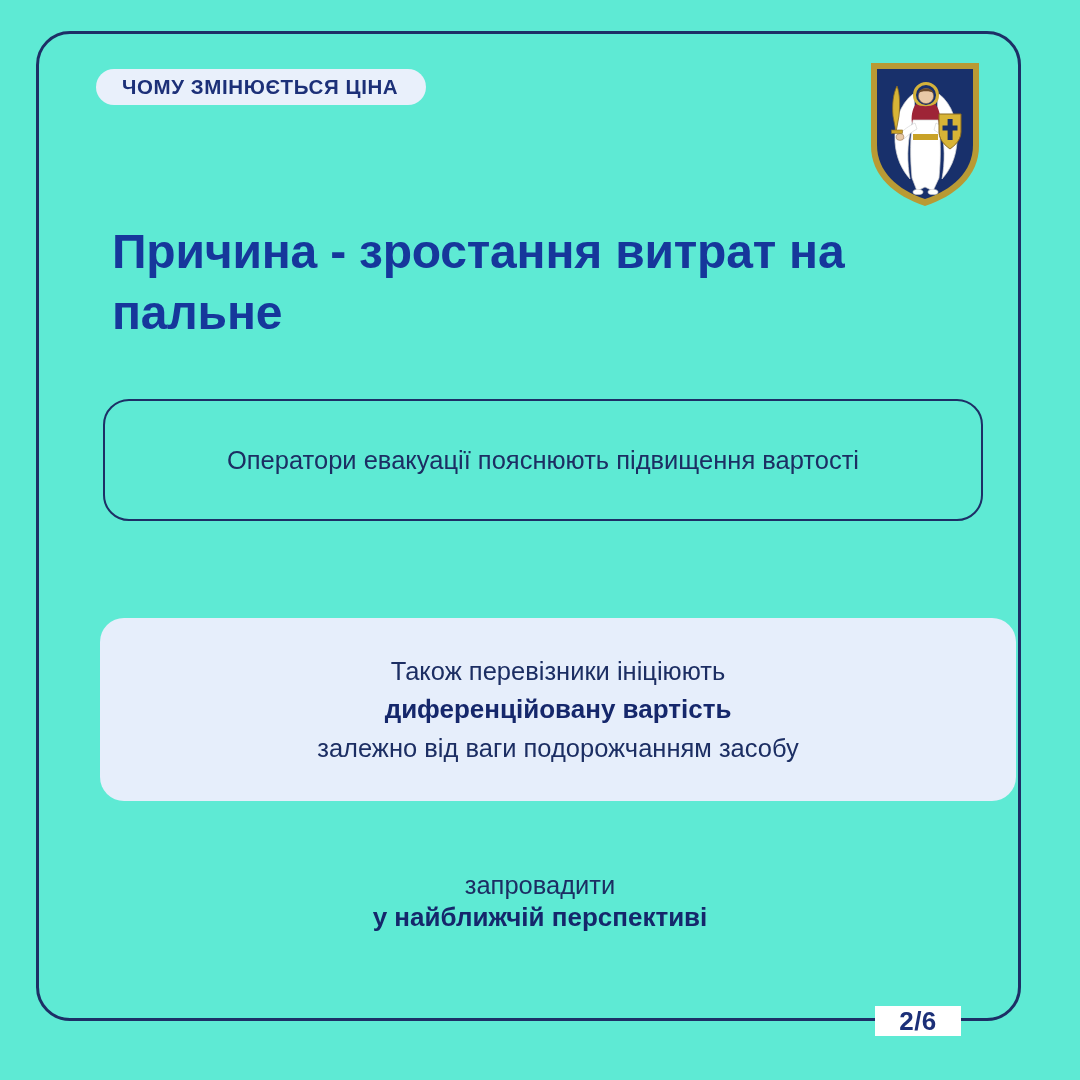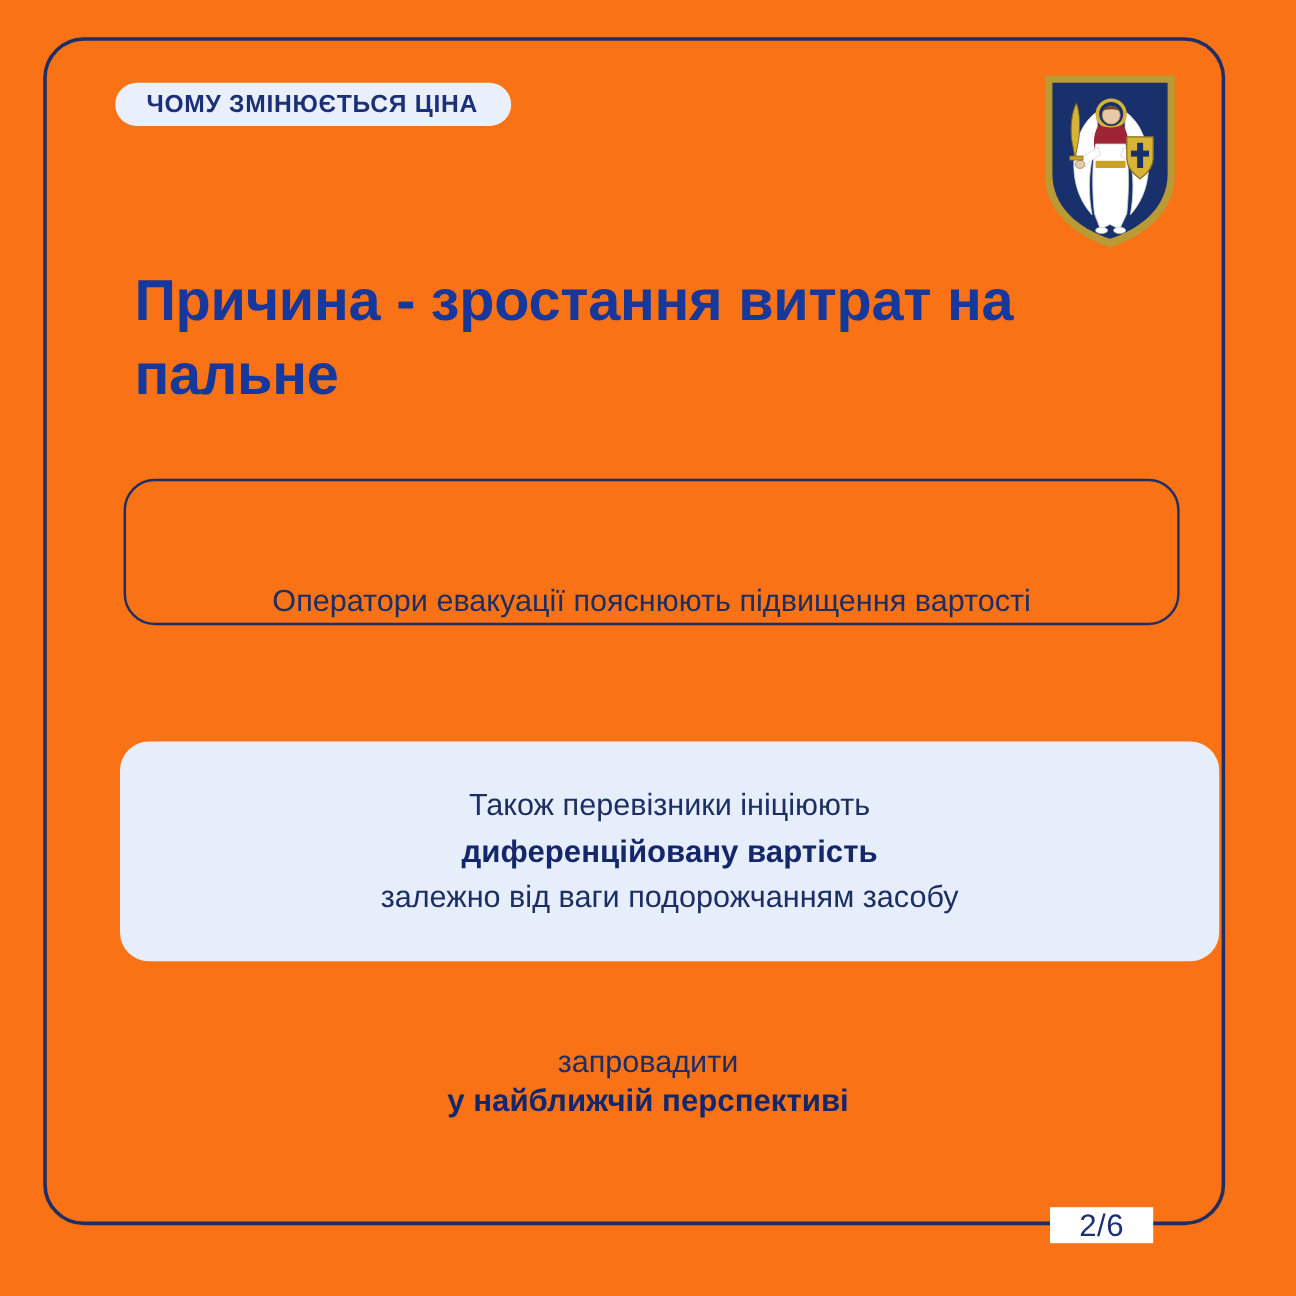--- a/index.html
+++ b/index.html
@@ -13,21 +13,21 @@
     height: 1080px;
     font-family: "Liberation Sans", "DejaVu Sans", sans-serif;
     -webkit-font-smoothing: antialiased;
     overflow: hidden;
   }
 
   .slide {
     position: relative;
     width: 1080px;
     height: 1080px;
-    background: #f97316;
+    background: #5eead4;
     box-sizing: border-box;
   }
 
   
   .card-frame {
     position: absolute;
     left: 36px;
     top: 31px;
     width: 985px;
     height: 990px;
@@ -95,22 +95,22 @@
   .box-outline {
     position: absolute;
     left: 103px;
     top: 399px;
     width: 880px;
     height: 122px;
     border: 2.6px solid #1d2f66;
     border-radius: 26px;
     box-sizing: border-box;
     display: flex;
-    flex-direction: row;
-    align-items: flex-end;
+    flex-direction: column;
+    align-items: center;
     justify-content: center;
   }
   .box-outline .ln {
     font-size: 25.5px;
     line-height: 1.42;
     color: #1c2e63;
     text-align: center;
     white-space: nowrap;
   }
   .box-outline .ln.strong {
@@ -169,21 +169,21 @@
   .page-counter {
     position: absolute;
     left: 875px;
     top: 1004px;
     width: 86px;
     height: 34px;
     display: flex;
     align-items: center;
     justify-content: center;
     font-size: 26px;
-    font-weight: normal;
+    font-weight: bold;
     color: #1c3078;
     letter-spacing: 0.4px;
   }
 </style>
 </head>
 <body>
 
 <div class="slide">
 
   <div class="card-frame"></div>

